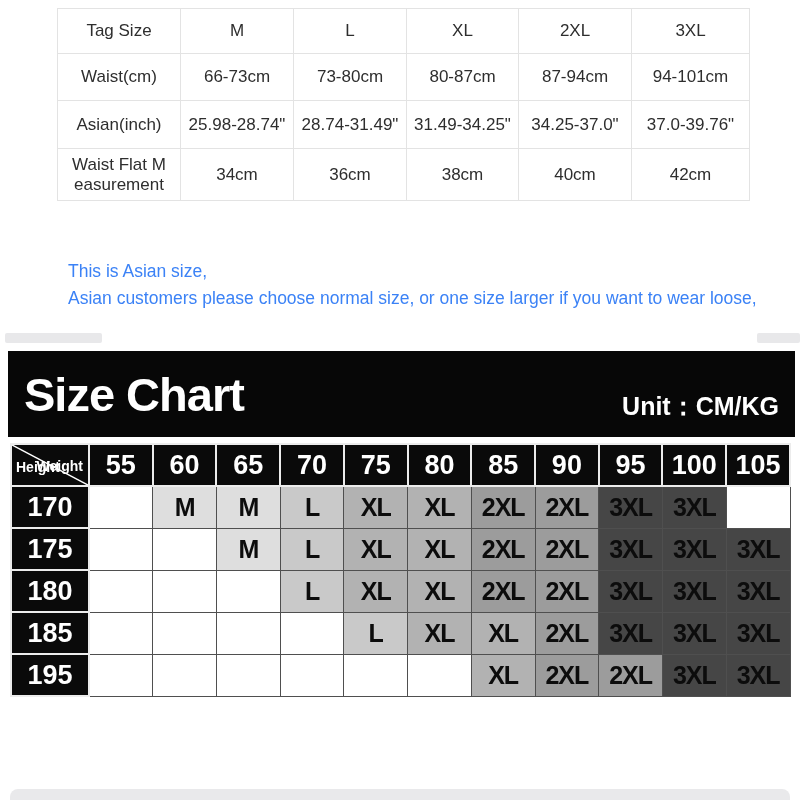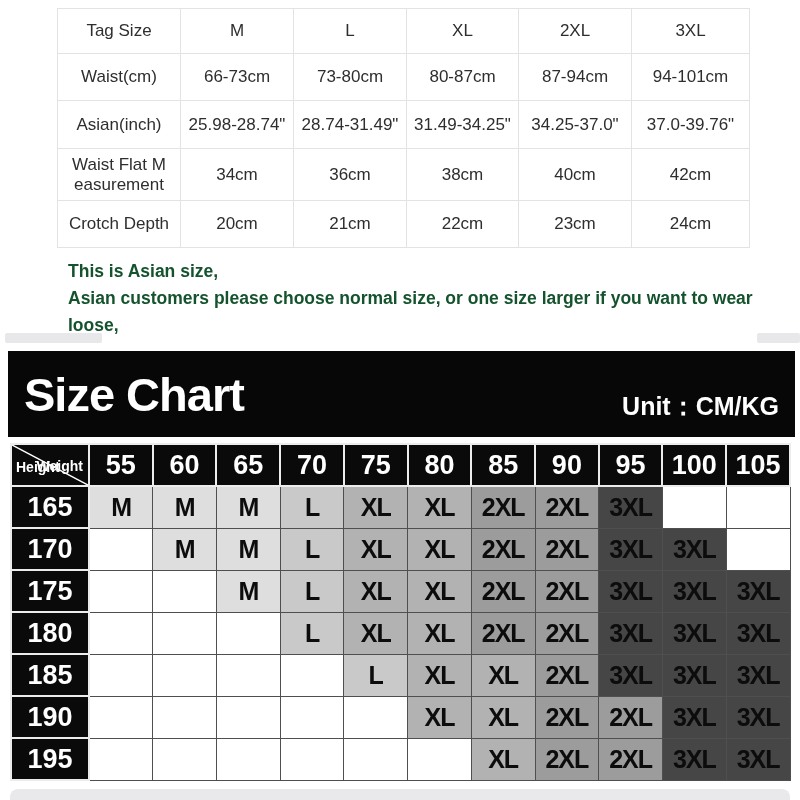--- a/index.html
+++ b/index.html
@@ -117,32 +117,24 @@
       <td>37.0-39.76"</td>
     </tr>
     <tr>
       <td class="wrapcell">Waist Flat Measurement</td>
       <td>34cm</td>
       <td>36cm</td>
       <td>38cm</td>
       <td>40cm</td>
       <td>42cm</td>
     </tr>
-    <tr>
-      <td>Crotch Depth</td>
-      <td>20cm</td>
-      <td>21cm</td>
-      <td>22cm</td>
-      <td>23cm</td>
-      <td>24cm</td>
-    </tr>
   </tbody>
 </table>
 
-<div class="notes" style="color: #14532d; font-weight: bold;">
+<div class="notes" style="color: #3b82f6;">
   <div>This is Asian size,</div>
   <div>Asian customers please choose normal size, or one size larger if you want to wear loose,</div>
 </div>
 
 <div class="tab-strip left"></div>
 <div class="tab-strip right"></div>
 
 <div class="banner" style="background: rgb(7, 7, 7); color: rgb(255, 255, 255);">
   <span class="title">Size Chart</span>
   <span class="unit">Unit：CM/KG</span>
@@ -178,59 +170,45 @@
       <td class="kcell">70</td>
       <td class="kcell">75</td>
       <td class="kcell">80</td>
       <td class="kcell">85</td>
       <td class="kcell">90</td>
       <td class="kcell">95</td>
       <td class="kcell">100</td>
       <td class="kcell">105</td>
     </tr>
 
-  <tr>
-        <td class="kcell">165</td>
+      <tr>
+        <td class="kcell">170</td>
+        <td class="dcell" style="background: rgb(255, 255, 255);"></td>
         <td class="dcell" style="background: rgb(222, 222, 222);">M</td>
         <td class="dcell" style="background: rgb(222, 222, 222);">M</td>
+        <td class="dcell" style="background: rgb(201, 201, 201);">L</td>
+        <td class="dcell" style="background: rgb(178, 178, 178);">XL</td>
+        <td class="dcell" style="background: rgb(178, 178, 178);">XL</td>
+        <td class="dcell" style="background: rgb(156, 156, 156);">2XL</td>
+        <td class="dcell" style="background: rgb(156, 156, 156);">2XL</td>
+        <td class="dcell" style="background: rgb(70, 70, 70);">3XL</td>
+        <td class="dcell" style="background: rgb(70, 70, 70);">3XL</td>
+        <td class="dcell" style="background: rgb(255, 255, 255);"></td>
+      </tr>
+      <tr>
+        <td class="kcell">175</td>
+        <td class="dcell" style="background: rgb(255, 255, 255);"></td>
+        <td class="dcell" style="background: rgb(255, 255, 255);"></td>
         <td class="dcell" style="background: rgb(222, 222, 222);">M</td>
         <td class="dcell" style="background: rgb(201, 201, 201);">L</td>
         <td class="dcell" style="background: rgb(178, 178, 178);">XL</td>
         <td class="dcell" style="background: rgb(178, 178, 178);">XL</td>
         <td class="dcell" style="background: rgb(156, 156, 156);">2XL</td>
         <td class="dcell" style="background: rgb(156, 156, 156);">2XL</td>
         <td class="dcell" style="background: rgb(70, 70, 70);">3XL</td>
-        <td class="dcell" style="background: rgb(255, 255, 255);"></td>
-        <td class="dcell" style="background: rgb(255, 255, 255);"></td>
-      </tr>
-      <tr>
-        <td class="kcell">170</td>
-        <td class="dcell" style="background: rgb(255, 255, 255);"></td>
-        <td class="dcell" style="background: rgb(222, 222, 222);">M</td>
-        <td class="dcell" style="background: rgb(222, 222, 222);">M</td>
-        <td class="dcell" style="background: rgb(201, 201, 201);">L</td>
-        <td class="dcell" style="background: rgb(178, 178, 178);">XL</td>
-        <td class="dcell" style="background: rgb(178, 178, 178);">XL</td>
-        <td class="dcell" style="background: rgb(156, 156, 156);">2XL</td>
-        <td class="dcell" style="background: rgb(156, 156, 156);">2XL</td>
-        <td class="dcell" style="background: rgb(70, 70, 70);">3XL</td>
-        <td class="dcell" style="background: rgb(70, 70, 70);">3XL</td>
-        <td class="dcell" style="background: rgb(255, 255, 255);"></td>
-      </tr>
-      <tr>
-        <td class="kcell">175</td>
-        <td class="dcell" style="background: rgb(255, 255, 255);"></td>
-        <td class="dcell" style="background: rgb(255, 255, 255);"></td>
-        <td class="dcell" style="background: rgb(222, 222, 222);">M</td>
-        <td class="dcell" style="background: rgb(201, 201, 201);">L</td>
-        <td class="dcell" style="background: rgb(178, 178, 178);">XL</td>
-        <td class="dcell" style="background: rgb(178, 178, 178);">XL</td>
-        <td class="dcell" style="background: rgb(156, 156, 156);">2XL</td>
-        <td class="dcell" style="background: rgb(156, 156, 156);">2XL</td>
-        <td class="dcell" style="background: rgb(70, 70, 70);">3XL</td>
         <td class="dcell" style="background: rgb(70, 70, 70);">3XL</td>
         <td class="dcell" style="background: rgb(70, 70, 70);">3XL</td>
       </tr>
       <tr>
         <td class="kcell">180</td>
         <td class="dcell" style="background: rgb(255, 255, 255);"></td>
         <td class="dcell" style="background: rgb(255, 255, 255);"></td>
         <td class="dcell" style="background: rgb(255, 255, 255);"></td>
         <td class="dcell" style="background: rgb(201, 201, 201);">L</td>
         <td class="dcell" style="background: rgb(178, 178, 178);">XL</td>
@@ -245,34 +223,20 @@
         <td class="kcell">185</td>
         <td class="dcell" style="background: rgb(255, 255, 255);"></td>
         <td class="dcell" style="background: rgb(255, 255, 255);"></td>
         <td class="dcell" style="background: rgb(255, 255, 255);"></td>
         <td class="dcell" style="background: rgb(255, 255, 255);"></td>
         <td class="dcell" style="background: rgb(201, 201, 201);">L</td>
         <td class="dcell" style="background: rgb(178, 178, 178);">XL</td>
         <td class="dcell" style="background: rgb(178, 178, 178);">XL</td>
         <td class="dcell" style="background: rgb(156, 156, 156);">2XL</td>
         <td class="dcell" style="background: rgb(70, 70, 70);">3XL</td>
-        <td class="dcell" style="background: rgb(70, 70, 70);">3XL</td>
-        <td class="dcell" style="background: rgb(70, 70, 70);">3XL</td>
-      </tr>
-      <tr>
-        <td class="kcell">190</td>
-        <td class="dcell" style="background: rgb(255, 255, 255);"></td>
-        <td class="dcell" style="background: rgb(255, 255, 255);"></td>
-        <td class="dcell" style="background: rgb(255, 255, 255);"></td>
-        <td class="dcell" style="background: rgb(255, 255, 255);"></td>
-        <td class="dcell" style="background: rgb(255, 255, 255);"></td>
-        <td class="dcell" style="background: rgb(178, 178, 178);">XL</td>
-        <td class="dcell" style="background: rgb(178, 178, 178);">XL</td>
-        <td class="dcell" style="background: rgb(156, 156, 156);">2XL</td>
-        <td class="dcell" style="background: rgb(156, 156, 156);">2XL</td>
         <td class="dcell" style="background: rgb(70, 70, 70);">3XL</td>
         <td class="dcell" style="background: rgb(70, 70, 70);">3XL</td>
       </tr>
       <tr>
         <td class="kcell">195</td>
         <td class="dcell" style="background: rgb(255, 255, 255);"></td>
         <td class="dcell" style="background: rgb(255, 255, 255);"></td>
         <td class="dcell" style="background: rgb(255, 255, 255);"></td>
         <td class="dcell" style="background: rgb(255, 255, 255);"></td>
         <td class="dcell" style="background: rgb(255, 255, 255);"></td>

